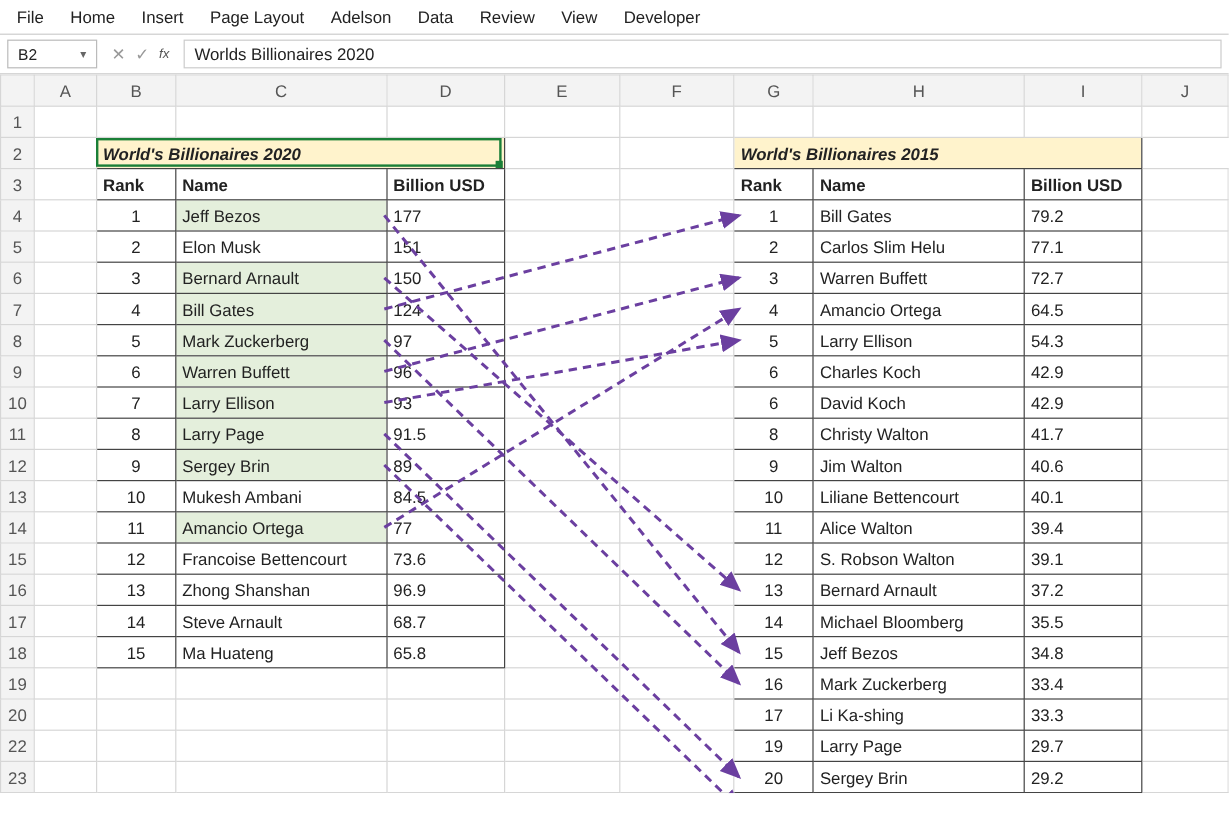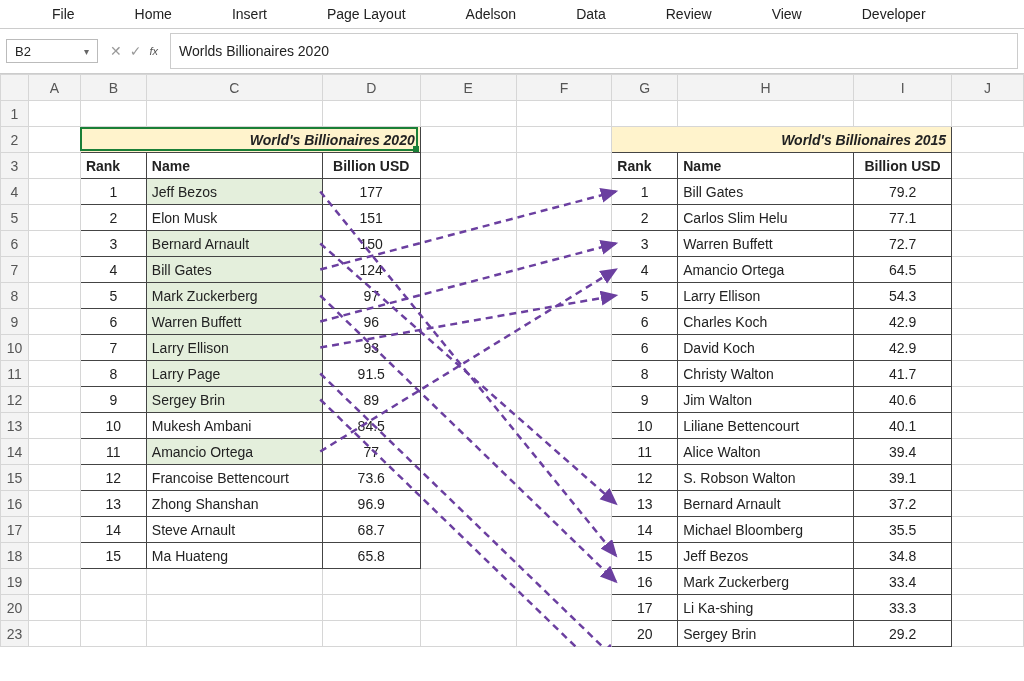--- a/index.html
+++ b/index.html
@@ -14,52 +14,51 @@
     display: flex;
     gap: 22px;
     padding: 6px 14px;
     border-bottom: 1px solid #ccc;
     background: #fff;
   }
   .ribbon-item {
     color: #222;
     cursor: pointer;
     font-size: 14px;
-    margin-left: 38px;
   }
   .formula-bar {
     display: flex;
     align-items: center;
     border-bottom: 1px solid #ccc;
     padding: 4px 6px;
     gap: 6px;
   }
   .name-box {
-    width: 92px;
+    width: 75px;
     height: 24px;
     border: 1px solid #bbb;
     padding: 2px 8px;
     display: flex;
     align-items: center;
     justify-content: space-between;
     font-size: 13px;
     background: #fff;
   }
   .name-box .chev { font-size: 10px; color: #666; }
   .fx-tools {
     display: flex;
     align-items: center;
     gap: 8px;
     color: #999;
     padding: 0 6px;
   }
   .fx-label { font-style: italic; color: #555; font-size: 11px; }
   .formula-input {
     flex: 1;
-    height: 36px;
+    height: 24px;
     border: 1px solid #ccc;
     padding: 2px 8px;
     display: flex;
     align-items: center;
     font-size: 14px;
     background: #fff;
   }
   .grid-wrap {
     position: relative;
     overflow: hidden;
@@ -94,33 +93,33 @@
   col.cE { width: 96px; }
   col.cF { width: 96px; }
   col.cG { width: 66px; }
   col.cH { width: 176px; }
   col.cI { width: 98px; }
   col.cJ { width: 72px; }
   .title-cell {
     background: #fff3cc !important;
     font-weight: bold;
     font-style: italic;
-    text-align: right;
+    text-align: left;
     font-size: 15px;
     border: 1px solid #444 !important;
   }
   .hdr-cell {
     font-weight: bold;
     border: 1px solid #444 !important;
   }
   .data-cell {
     border: 1px solid #444 !important;
   }
   .rank { text-align: center; }
-  .num { text-align: center; margin-top: 12px; }
+  .num { text-align: left; margin-top: 12px; }
   .hl { background: #e4efdc !important; }
   .sel-box {
     position: absolute;
     border: 2px solid #1a7f37;
     pointer-events: none;
   }
   .sel-handle {
     position: absolute;
     width: 6px; height: 6px;
     background: #1a7f37;
@@ -449,20 +448,33 @@
           <td></td>
           <td></td>
           <td></td>
           <td></td>
           <td class="data-cell rank">17</td>
           <td class="data-cell">Li Ka-shing</td>
           <td class="data-cell num">33.3</td>
           <td></td>
         </tr>
         <tr>
+          <th class="rowhdr">22</th>
+          <td></td>
+          <td></td>
+          <td></td>
+          <td></td>
+          <td></td>
+          <td></td>
+          <td class="data-cell rank">19</td>
+          <td class="data-cell">Larry Page</td>
+          <td class="data-cell num">29.7</td>
+          <td></td>
+        </tr>
+        <tr>
           <th class="rowhdr">23</th>
           <td></td>
           <td></td>
           <td></td>
           <td></td>
           <td></td>
           <td></td>
           <td class="data-cell rank">20</td>
           <td class="data-cell">Sergey Brin</td>
           <td class="data-cell num">29.2</td>

